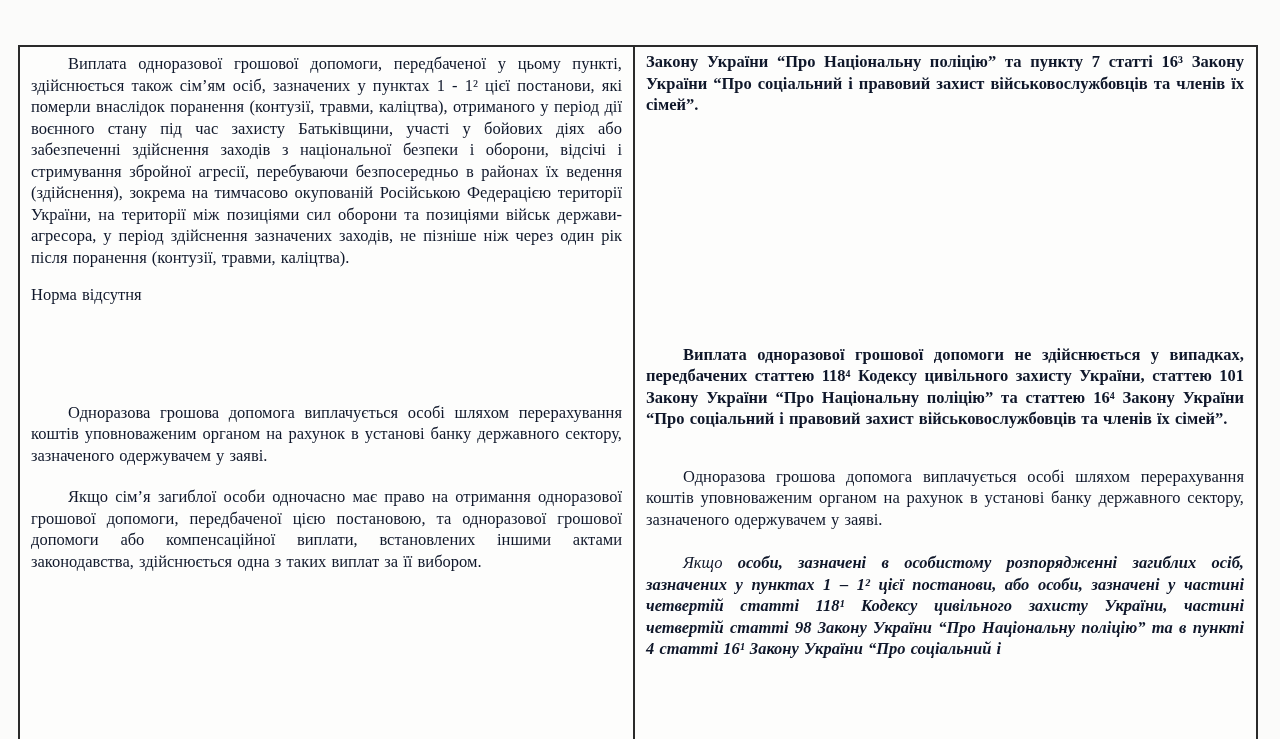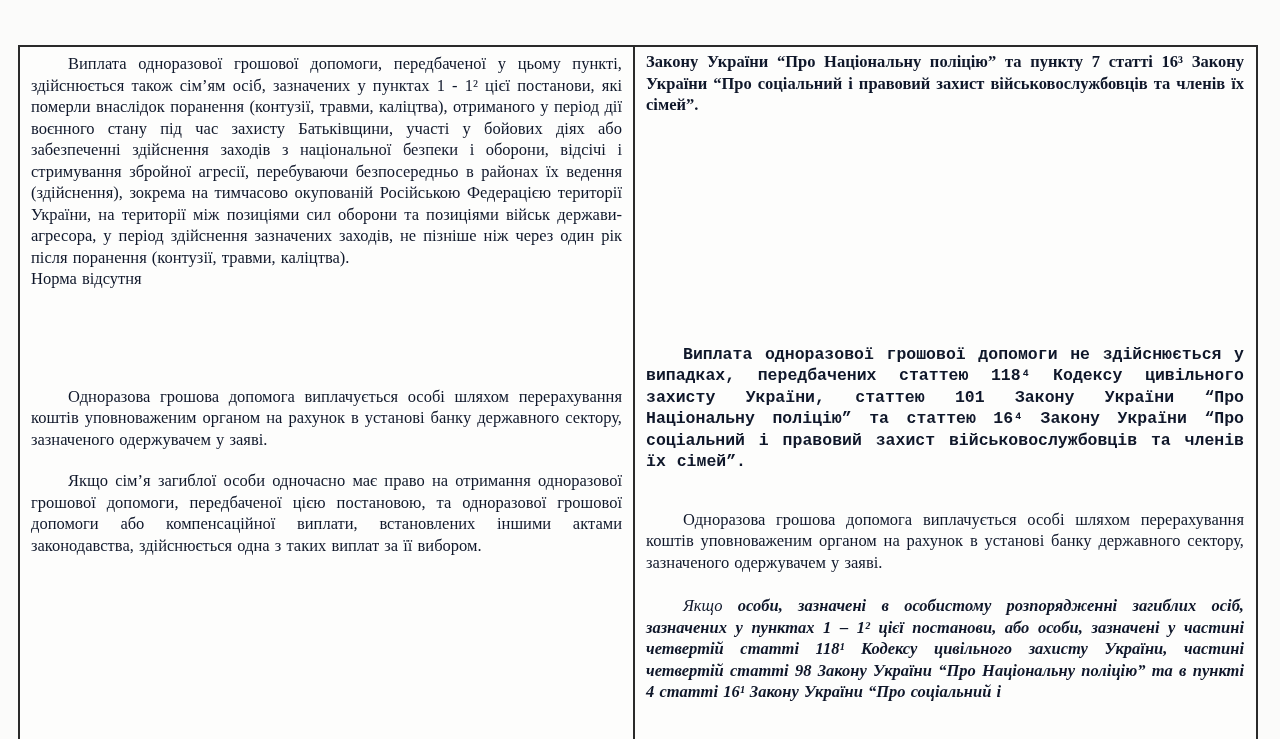--- a/index.html
+++ b/index.html
@@ -41,27 +41,27 @@
     line-height: 21.5px;
     color: #0f172a;
     text-align: justify;
     word-spacing: 1px;
   }
   .indent { text-indent: 37px; }
   .bold { font-weight: bold; }
 
   
   .l-p1 { }
-  .l-p2 { }
+  .l-p2 { margin-top: 16px; }
   .l-p3 { margin-top: 96px; }
   .l-p4 { margin-top: 20px; }
 
   .r-p1 { margin-top: 0; }
   .r-p2 { margin-top: 30px; }
-  .r-p3 { margin-top: 228px; font-family: Liberation Mono, monospace; }
+  .r-p3 { margin-top: 228px; }
   .r-p4 { margin-top: 36px; }
   .r-p5 { margin-top: 22px; font-style: italic; }
 </style>
 </head>
 <body>
 
 <div class="doc-table">
 
   <div class="col col-left">
     <p class="para indent l-p1">Виплата одноразової грошової допомоги, передбаченої у цьому пункті, здійснюється також сім’ям осіб, зазначених у пунктах 1 - 1² цієї постанови, які померли внаслідок поранення (контузії, травми, каліцтва), отриманого у період дії воєнного стану під час захисту Батьківщини, участі у бойових діях або забезпеченні здійснення заходів з національної безпеки і оборони, відсічі і стримування збройної агресії, перебуваючи безпосередньо в районах їх ведення (здійснення), зокрема на тимчасово окупованій Російською Федерацією території України, на території між позиціями сил оборони та позиціями військ держави-агресора, у період здійснення зазначених заходів, не пізніше ніж через один рік після поранення (контузії, травми, каліцтва).</p>

